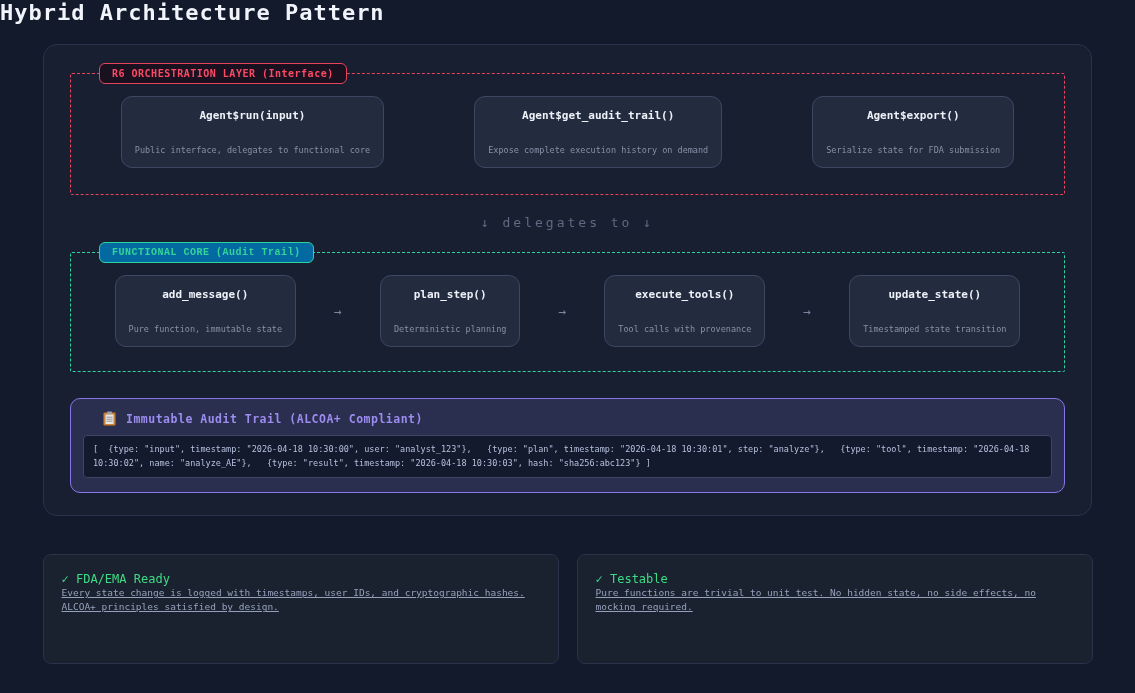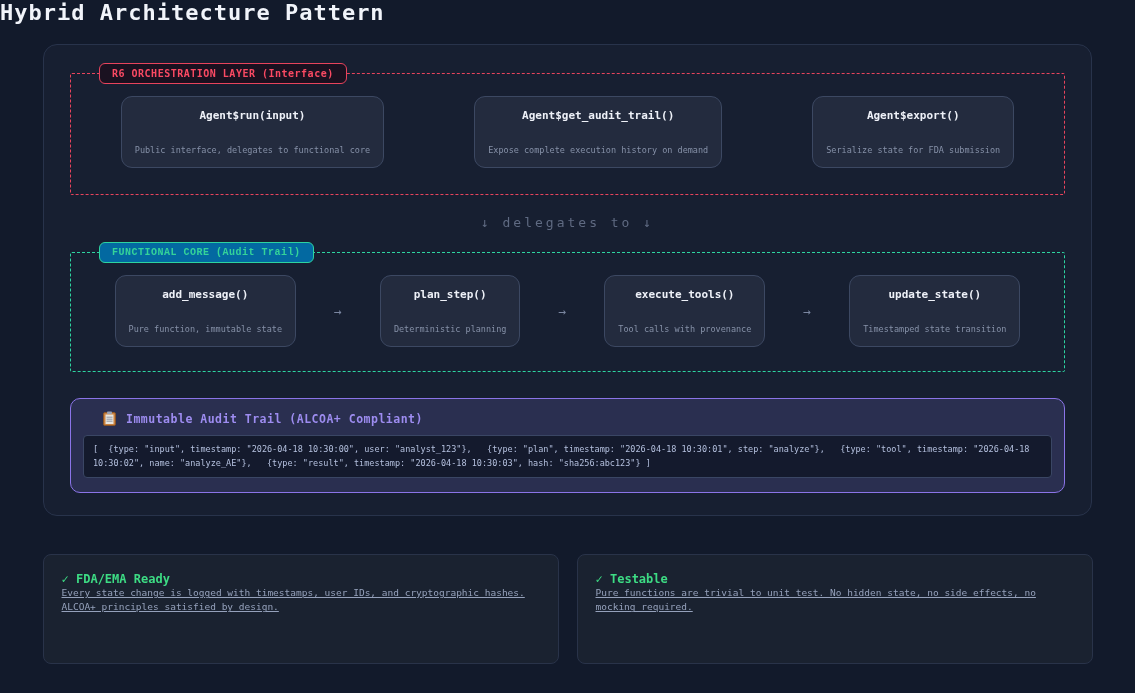--- a/index.html
+++ b/index.html
@@ -53,21 +53,21 @@
     margin-top:9px;background:#141a2d;border:1px solid #3a4664;border-radius:4px;
     padding:7px 9px;font-size:8.5px;line-height:1.6;color:#b4c0de;white-space:pre-wrap;
   }
 
   .cards{width:1050px;margin:38px auto 0;display:flex;gap:18px;}
   .card{
     flex:1;box-sizing:border-box;height:110px;
     background:#1a2230;border:1px solid #293349;border-radius:8px;
     padding:17px 18px;
   }
-  .card-title{color:#3ddc84;font-weight:bold;font-size:12px;}
+  .card-title{color:#3ddc84;font-weight:normal;font-size:12px;}
   .card-body{margin-top:0;font-size:9.5px;line-height:1.5;color:#95a1bb;text-decoration:underline;}
 </style>
 </head>
 <body>
 
 <div class="header">
   <h1 class="page-title">Hybrid Architecture Pattern</h1>
 </div>
 
 <div class="panel">

